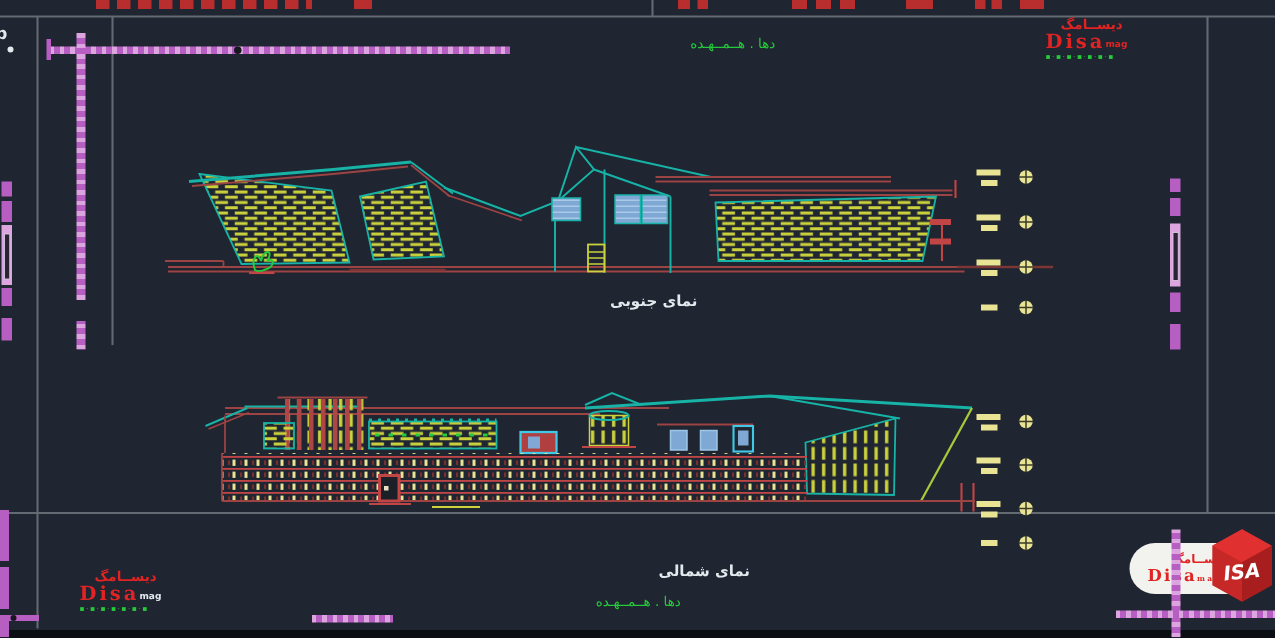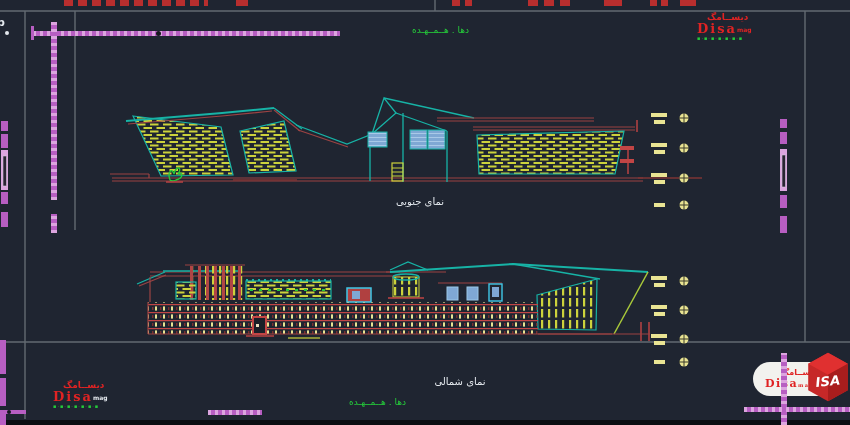--- a/index.html
+++ b/index.html
@@ -27,24 +27,24 @@
   .fr{fill:var(--redbright);}
   .fm{fill:var(--magenta);}
   .fml{fill:var(--magentalight);}
   .fb{fill:var(--blue);}
   .fbl{fill:var(--bluelight);}
   .panel{fill:url(#brick);stroke:var(--teal);stroke-width:1.2px;}
   .panelv{fill:url(#vhatch);stroke:var(--teal);stroke-width:1.2px;}
   .winfill{fill:url(#bluh);stroke:var(--teal);stroke-width:1px;}
   .strip{stroke:#b82e2e;stroke-width:6px;fill:none;}
   
-  .elev-label{position:absolute;z-index:2;color:var(--white);font-weight:normal;font-size:10px;
-              text-align:center;direction:rtl;}
+  .elev-label{position:absolute;z-index:2;color:var(--white);font-weight:bold;font-size:10px;
+              text-align:right;direction:rtl;}
   .green-title{position:absolute;z-index:2;color:var(--green);font-size:9px;letter-spacing:3px;
-               direction:rtl;text-align:center;white-space:nowrap;}
+               direction:rtl;text-align:center;white-space:nowrap;margin-left:48px;}
   .h-ruler{left:33px;top:31px;width:307px;height:5px;z-index:2;
            background:repeating-linear-gradient(90deg,var(--magentalight) 0 3px,var(--magenta) 3px 7px);}
   .h-ruler-tick{left:31px;top:26px;width:3px;height:14px;background:var(--magenta);z-index:2;}
   .ruler-dot{left:156px;top:31px;width:5px;height:5px;border-radius:50%;background:#15181e;z-index:3;}
   .v-ruler{left:51px;top:22px;width:6px;height:178px;z-index:2;
            background:repeating-linear-gradient(0deg,var(--magentalight) 0 3px,var(--magenta) 3px 7px);}
   .v-ruler2{left:51px;top:214px;width:6px;height:19px;z-index:2;
            background:repeating-linear-gradient(0deg,var(--magentalight) 0 3px,var(--magenta) 3px 7px);}
   .br-vline{left:781px;top:353px;width:6px;height:72px;z-index:4;
            background:repeating-linear-gradient(0deg,var(--magentalight) 0 3px,var(--magenta) 3px 7px);}

